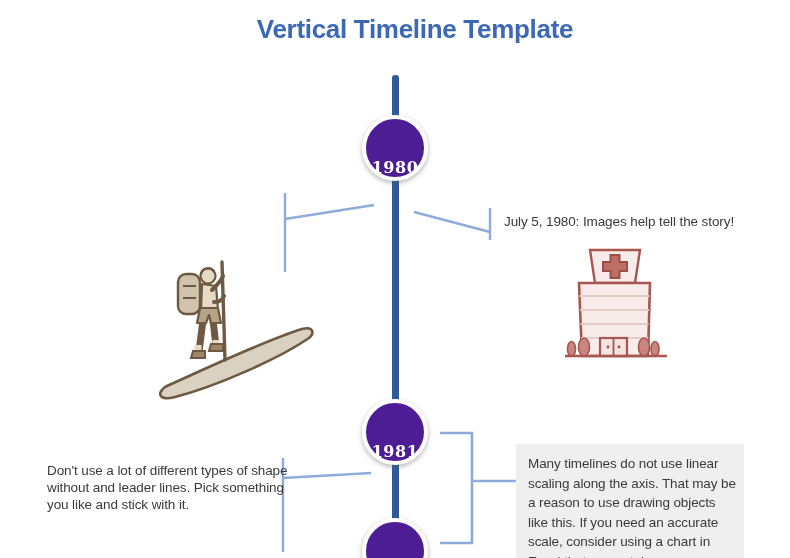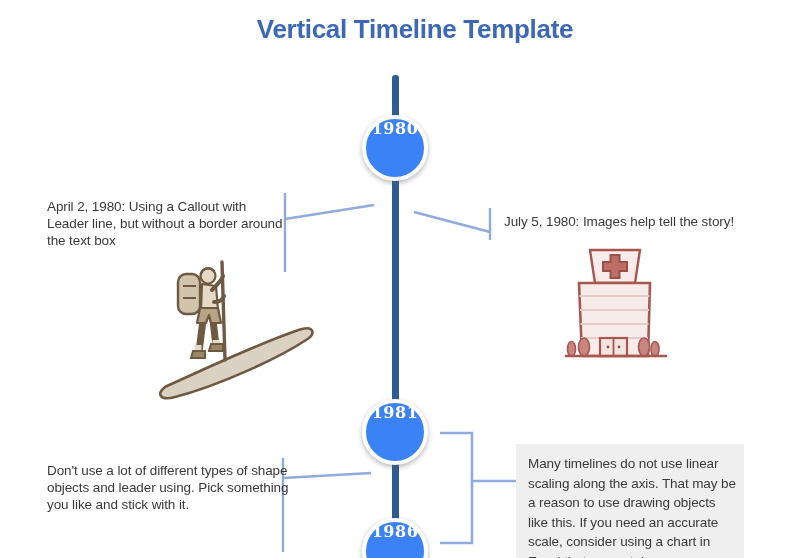--- a/index.html
+++ b/index.html
@@ -11,23 +11,23 @@
     position:absolute;top:14px;left:0;width:100%;margin:0;text-align:center;
     font:bold 26px "Liberation Sans",sans-serif;color:#3c68b5;letter-spacing:-0.3px;padding-left:20px;
   }
   .axis{
     position:absolute;left:392px;top:75px;width:7px;height:483px;
     background:#2e5b96;border-radius:3px;
   }
   .leaders{position:absolute;left:0;top:0;pointer-events:none;}
   .node{
     position:absolute;width:58px;height:58px;border-radius:50%;
-    background:#3b82f6;border:4px solid #ffffff;
+    background:#4c1d95;border:4px solid #ffffff;
     box-shadow:0 2px 5px rgba(90,90,90,0.45);
-    display:flex;align-items:flex-start;justify-content:center;
+    display:flex;align-items:flex-end;justify-content:center;
   }
   .node span{
     color:#ffffff;font:bold 16px "DejaVu Serif",serif;letter-spacing:0.5px;
   }
   .node-1{left:362px;top:115px;}
   .node-2{left:362px;top:399px;}
   .node-3{left:362px;top:518px;}
   .callout{
     position:absolute;color:#3a3a3a;
     font:13.5px/17px "Liberation Sans",sans-serif;letter-spacing:-0.1px;
@@ -61,25 +61,24 @@
   <div class="node node-1">
     <span>1980</span>
   </div>
   <div class="node node-2">
     <span>1981</span>
   </div>
   <div class="node node-3">
     <span>1986</span>
   </div>
 
-  <div class="callout c-left1">April 2, 1980: Using a Callout with Leader line, but without a border around the text box</div>
 
   <div class="callout c-right1">July 5, 1980: Images help tell the story!</div>
 
-  <div class="callout c-left2">Don't use a lot of different types of shape objects and leader using. Pick something you like and stick with it.</div>
+  <div class="callout c-left2">Don't use a lot of different types of shape without and leader lines. Pick something you like and stick with it.</div>
 
   <div class="note">Many timelines do not use linear scaling along the axis.  That may be a reason to use drawing objects like this. If you need an accurate scale, consider using a chart in Excel that accurately</div>
 
   <svg class="illus" style="left:148px;top:250px;" width="175" height="150" viewBox="0 0 175 150" fill="none">
     <path d="M17,137 C8,144 12,151 27,147 C70,136 131,108 158,90 C168,84 166,76 154,79 C118,90 50,122 17,137 Z" fill="#dad1c3" stroke="#6e5a42" stroke-width="2.6" stroke-linejoin="round"></path>
     <path d="M74,12 L77,110" stroke="#6e5a42" stroke-width="3.4" stroke-linecap="round"></path>
     <path d="M55,70 L51,102 M65,70 L68,96" stroke="#6e5a42" stroke-width="7" stroke-linecap="round"></path>
     <path d="M50,95 L50,102 M68,90 L68,96" stroke="#e6dac6" stroke-width="7"></path>
     <path d="M45,101 h12 v7 h-14 z" fill="#9c8666" stroke="#6e5a42" stroke-width="2"></path>
     <path d="M63,94 h12 v7 h-14 z" fill="#9c8666" stroke="#6e5a42" stroke-width="2"></path>

